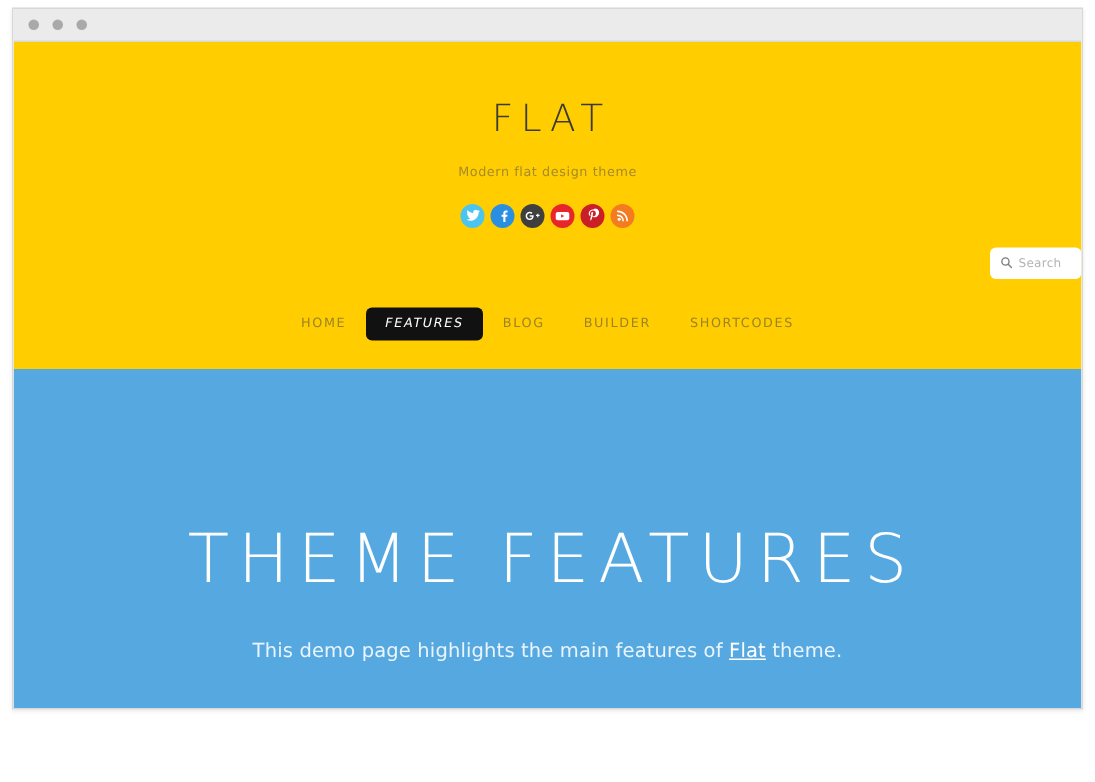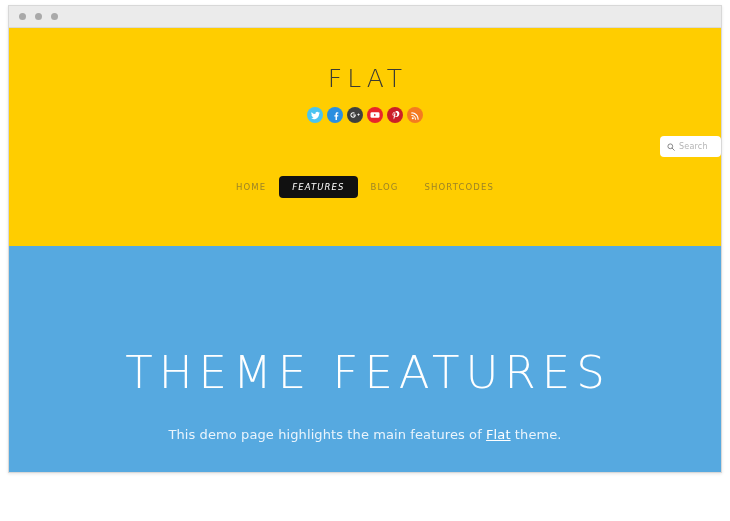--- a/index.html
+++ b/index.html
@@ -213,20 +213,21 @@
     <span class="dot"></span>
     <span class="dot"></span>
     <span class="dot"></span>
   </div>
 
   <div class="viewport">
 
     <div class="header-band">
 
       <h1 class="site-title">FLAT</h1>
+      <p class="site-tagline">Modern flat design theme</p>
 
       <div class="social-row">
 
         <a class="social-icon" style="background:#4bc4f0">
           <svg width="9" height="9" viewBox="0 0 16 16" fill="#ffffff" aria-hidden="true">
             <path d="M16 3.04c-.59.26-1.22.44-1.88.52.68-.4 1.2-1.05 1.44-1.81-.63.38-1.33.65-2.08.8A3.28 3.28 0 0 0 11.08 1.5c-1.81 0-3.28 1.47-3.28 3.28 0 .26.03.51.08.75A9.3 9.3 0 0 1 1.11 2.1a3.28 3.28 0 0 0 1.02 4.38c-.54-.02-1.04-.17-1.49-.41v.04c0 1.59 1.13 2.92 2.63 3.22-.28.07-.57.11-.87.11-.21 0-.42-.02-.62-.06a3.29 3.29 0 0 0 3.07 2.28A6.59 6.59 0 0 1 0 13.03a9.28 9.28 0 0 0 5.03 1.47c6.04 0 9.34-5 9.34-9.34l-.01-.43A6.6 6.6 0 0 0 16 3.04z"></path>
           </svg>
         </a>
 
         <a class="social-icon" style="background:#2a8fe0">
@@ -274,20 +275,21 @@
             </svg>
           </span>
           <input class="search-input" type="text" placeholder="Search" style="">
         </div>
       </div>
 
       <div class="nav">
         <a class="nav-item">HOME</a>
         <a class="nav-item active">FEATURES</a>
         <a class="nav-item">BLOG</a>
+        <a class="nav-item">BUILDER</a>
         <a class="nav-item">SHORTCODES</a>
       </div>
 
     </div>
 
     <div class="hero-band">
       <h2 class="hero-title">THEME FEATURES</h2>
       <p class="hero-sub"><span>This demo page highlights the main features of </span><a href="#">Flat</a><span> theme.</span></p>
     </div>
 

